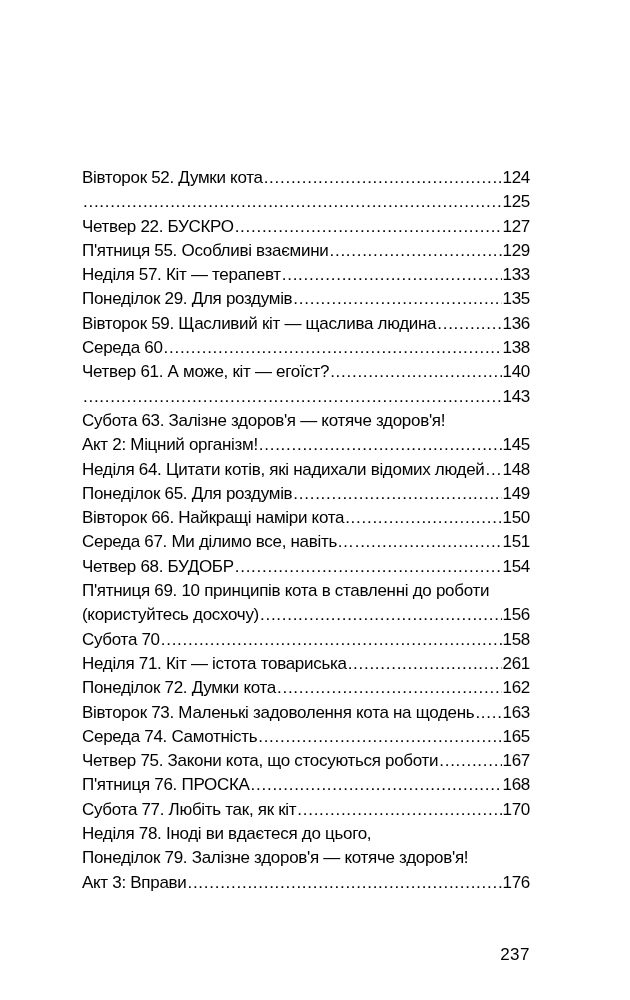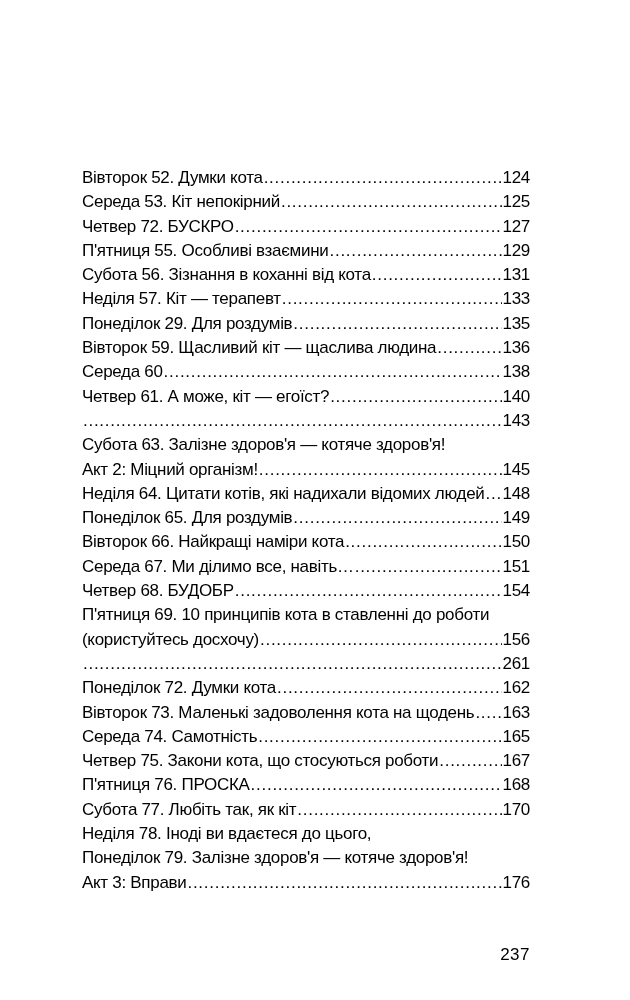--- a/index.html
+++ b/index.html
@@ -66,40 +66,34 @@
 <body>
 
 <div class="page">
   <div class="toc" id="toc">
       <div class="toc-row">
         <span class="toc-title">Вівторок 52. Думки кота</span>
         <span class="toc-dots"></span>
         <span class="toc-page">124</span>
       </div>
       <div class="toc-row">
-        <span class="toc-title">Середа 53. Кіт непокірний</span>
         <span class="toc-dots"></span>
         <span class="toc-page">125</span>
       </div>
       <div class="toc-row">
-        <span class="toc-title">Четвер 72. БУСКРО</span>
+        <span class="toc-title">Четвер 22. БУСКРО</span>
         <span class="toc-dots"></span>
         <span class="toc-page">127</span>
       </div>
       <div class="toc-row">
         <span class="toc-title">П'ятниця 55. Особливі взаємини</span>
         <span class="toc-dots"></span>
         <span class="toc-page">129</span>
       </div>
       <div class="toc-row">
-        <span class="toc-title">Субота 56. Зізнання в коханні від кота</span>
-        <span class="toc-dots"></span>
-        <span class="toc-page">131</span>
-      </div>
-      <div class="toc-row">
         <span class="toc-title">Неділя 57. Кіт — терапевт</span>
         <span class="toc-dots"></span>
         <span class="toc-page">133</span>
       </div>
       <div class="toc-row">
         <span class="toc-title">Понеділок 29. Для роздумів</span>
         <span class="toc-dots"></span>
         <span class="toc-page">135</span>
       </div>
       <div class="toc-row">
@@ -156,20 +150,26 @@
       </div>
       <div class="toc-row">
         <span class="toc-title">П'ятниця 69. 10 принципів кота в ставленні до роботи</span>
       </div>
       <div class="toc-row">
         <span class="toc-title">(користуйтесь досхочу)</span>
         <span class="toc-dots"></span>
         <span class="toc-page">156</span>
       </div>
       <div class="toc-row">
+        <span class="toc-title">Субота 70</span>
+        <span class="toc-dots"></span>
+        <span class="toc-page">158</span>
+      </div>
+      <div class="toc-row">
+        <span class="toc-title">Неділя 71. Кіт — істота товариська</span>
         <span class="toc-dots"></span>
         <span class="toc-page">261</span>
       </div>
       <div class="toc-row">
         <span class="toc-title">Понеділок 72. Думки кота</span>
         <span class="toc-dots"></span>
         <span class="toc-page">162</span>
       </div>
       <div class="toc-row">
         <span class="toc-title">Вівторок 73. Маленькі задоволення кота на щодень</span>

